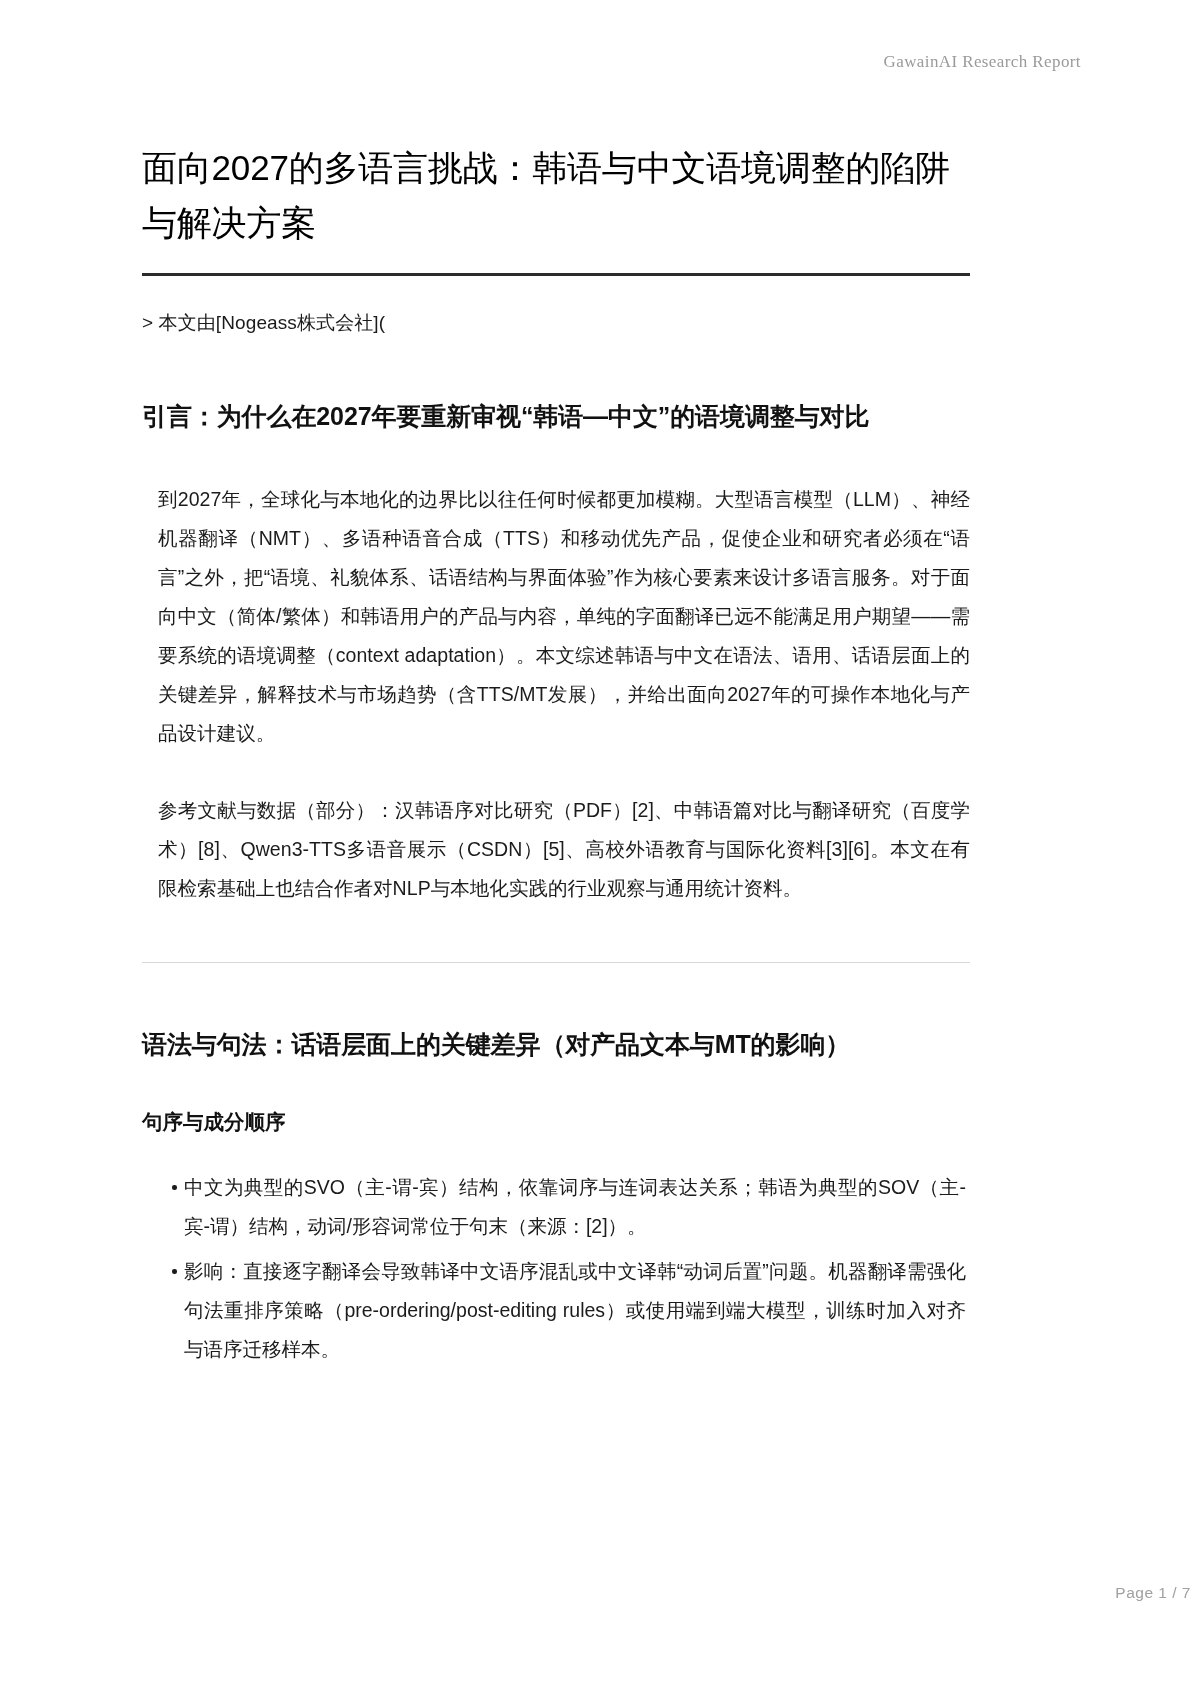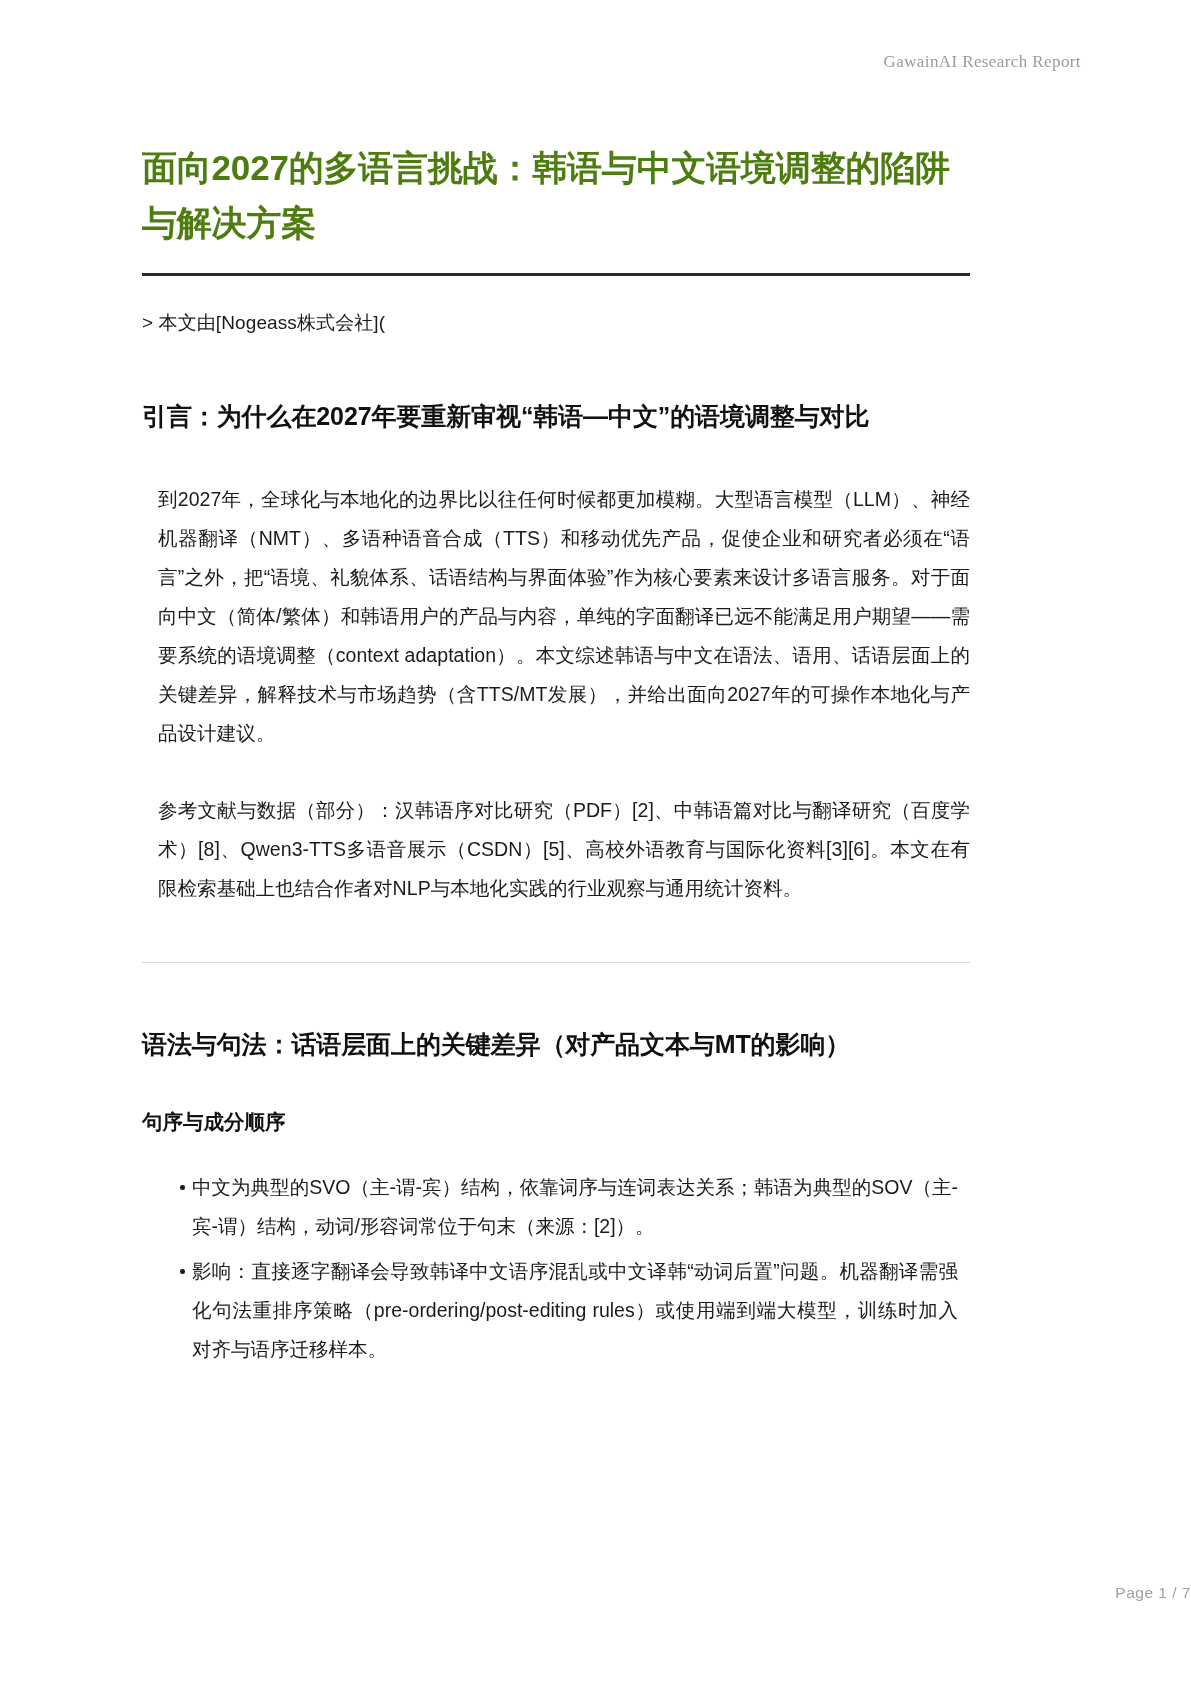--- a/index.html
+++ b/index.html
@@ -42,24 +42,24 @@
   .content {
     position: absolute;
     left: 142px;
     top: 140px;
     width: 828px;
   }
 
   h1.doc-title {
     font-size: 35px;
     line-height: 1.58;
-    font-weight: 700;
+    font-weight: 400;
     letter-spacing: -0.2px;
     margin: 0 0 22px 0;
-    color: #4d7c0f;
+    color: #000000;
   }
 
   .title-rule {
     height: 3px;
     background: #2b2b2b;
     width: 100%;
     margin: 0 0 30px 0;
   }
 
   p.blockquote-line {
@@ -97,21 +97,21 @@
   }
 
   .divider {
     height: 1px;
     background: #d8d8d8;
     width: 100%;
     margin: 54px 0 62px 0;
   }
 
   ul.bullets {
-    margin: 12px;
+    margin: 4px;
     padding: 0 0 0 26px;
     list-style: none;
   }
   ul.bullets li {
     position: relative;
     font-size: 19.5px;
     line-height: 2.0;
     margin: 0 0 6px 0;
     color: #1b1b1b;
     text-align: justify;

